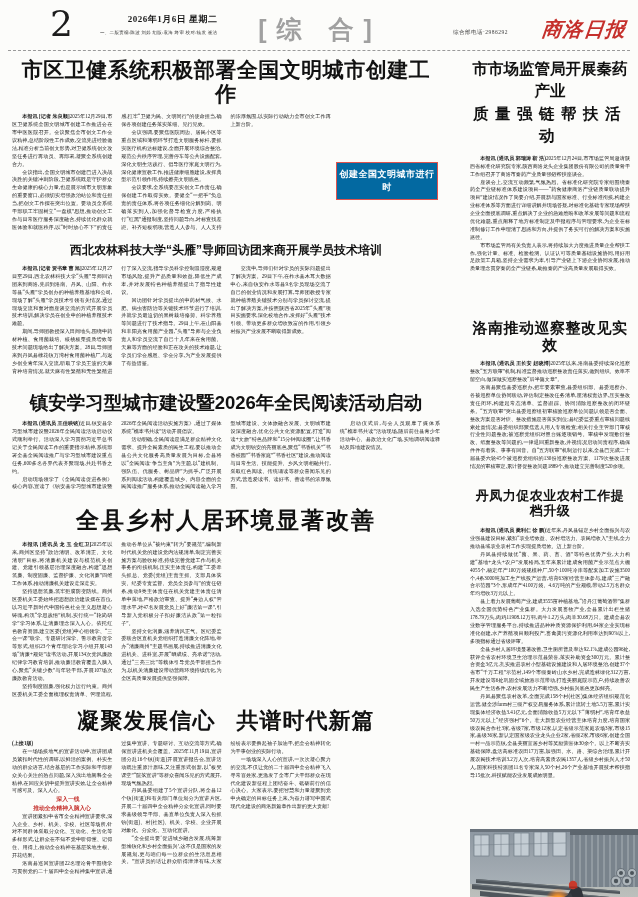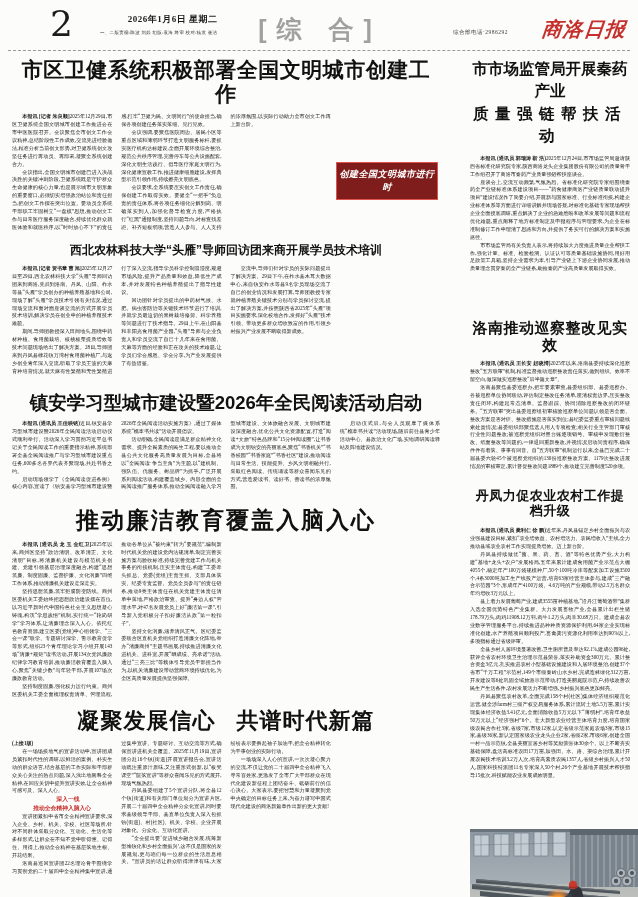--- a/index.html
+++ b/index.html
@@ -39,24 +39,24 @@
   .hl-r3{font-size:13px;letter-spacing:.5px;font-family:Liberation Mono, monospace;}
   .body{text-align:justify;font-size:5.1px;line-height:1.55;color:#222;overflow:hidden;}
   .cols-4{column-count:4;column-gap:9px;column-fill:auto;}
   .body p{margin:0;text-indent:2em;}
   .body p.noindent{text-indent:0;}
   .byline{font-weight:bold;}
   .lead{font-weight:bold;text-indent:0;}
   .red-sub{color:#c5302c;font-weight:bold;text-align:center;text-indent:0;
            font-size:5.8px;line-height:1.5;margin:3px 0;white-space:pre-line;
            font-family:"Liberation Sans",sans-serif;}
-  .badge{position:absolute;right:2px;top:104px;width:96px;background:#7f1d1d;color:#fff;
+  .badge{position:absolute;right:2px;top:104px;width:96px;background:#0369a1;color:#fff;
          font-family:"Liberation Sans",sans-serif;font-weight:bold;font-size:9px;
          text-align:center;padding:6px 3px;letter-spacing:.5px;
-         box-shadow:inset 0 0 0 1px #e0524d;font-style:italic;}
+         box-shadow:inset 0 0 0 1px #e0524d;}
   .h-a1{height:122px;}
   .h-a2{height:118px;}
   .h-a3{height:78px;}
   .h-a4{height:158px;}
   .h-a5{height:136px;}
   .h-r1{height:124px;}
   .h-r2{height:121px;}
   .h-r3{height:293px;}
   
   .photo-wrap{margin-top:8px;}
@@ -110,21 +110,21 @@
         <h2 class="hl hl-a3">镇安学习型城市建设暨2026年全民阅读活动启动</h2>
         <div class="body cols-4 h-a3">
           <p><span class="byline">本报讯 (通讯员 王佳映铭)</span><span>近日,镇安县学习型城市建设暨2026年全民阅读活动启动仪式顺利举行。活动深入学习贯彻习近平总书记关于全民阅读工作的重要指示精神,系统部署全县全民阅读推广与学习型城市建设重点任务,600多名各界代表齐聚现场,共赴书香之约。</span></p>
           <p>启动现场领学了《全民阅读促进条例》核心内容,宣读了《镇安县学习型城市建设暨2026年全民阅读活动实施方案》,通过了媒体系统“樵本书共读”活动开展倡议。</p>
           <p>活动明确,全民阅读是满足群众精神文化需求、提升全民素质的民生工程,要以推动全县公共文化服务高质量发展为目标,全县将以“全民阅读·争当主角”为主题,以“建机制、强队伍、优服务、树品牌”为抓手,广泛开展系列阅读活动,构建覆盖城乡、内容全面的全民阅读推广服务体系,推动全民阅读融入学习型城市建设、文体旅融合发展、文明城市建设深度融合,优化公共文化资源配置,打造“阅读+文旅”特色品牌和“15分钟阅读圈”,让书香成为文明镇安的亮丽底色,聚焦“书香机关”“书香校园”“书香家庭”“书香社区”建设,推动阅读与日常生活、技能提升、乡风文明相融共行,采取红色阅读、传统诵读等群众喜闻乐见的方式,营造爱读书、读好书、善读书的浓厚氛围。</p>
           <p>启动仪式后,与会人员观摩了媒体系统“樵本书共读”活动现场,随后前往县青少年活动中心、县政治文化广场,实地调研阅读驿站及阵地建设情况。</p>
         </div>
       </section>
 
       <section class="article">
-        <h2 class="hl hl-a4">推动廉洁教育覆盖入脑入心</h2>
+        <h2 class="hl hl-a4">全县乡村人居环境显著改善</h2>
         <div class="body cols-4 h-a4">
           <p><span class="byline">本报讯 [通讯员 龙 玉 金红卫]</span><span>2025年以来,商州区坚持“政治清明、改革清正、文化清明”目标,将清廉机关建设与模范机关创建、党建引领基层治理深度融合,构建“思想筑廉、制度固廉、监督护廉、文化润廉”四维工作体系,推动清廉机关建设走深走实。</span></p>
           <p>坚持思想筑廉,筑牢拒腐防变防线。商州区委机关工委始终把思想政治建设摆在首位,以习近平新时代中国特色社会主义思想凝心铸魂,构筑“学思践悟”机制,实行统一“轮岗研学”学习体系,让清廉理念深入人心。依托红色教育资源,建立区委(党组)中心组领学、“三会一课”联学、专题研讨深学、警示教育促学等形式,组织23个青年理论学习小组开展143场“清廉+规矩”读书活动,开展134次党风廉政纪律学习教育培训,推动廉洁教育覆盖入脑入心,聚焦“关键少数”与年轻干部,开展107场次廉政教育活动。</p>
           <p>坚持制度固廉,强化权力运行约束。商州区委机关工委全面梳理权责清单、管理流程,推动各单位从“被约束”转为“要规范”,编制新时代机关党的建设党内法规清单,制定完善实施方案与验收标准,持续完善党建工作与机关事务的衔接机制,压实主体责任,构建“工委牵头抓总、党委(党组)主责主抓、支部具体落实、纪委专责监督、党员全员参与”的责任链条,推动9类主体责任在机关党建主体责任清单中落地,严格政治审查、提升“身边人权”管理水平,对47名发展党员上好“廉洁第一课”,引导新入党积极分子扣好廉洁从政“第一粒扣子”。</p>
           <p>坚持文化润廉,涵养清风正气。区纪委监委联合区直机关党组织打造清廉文化阵地,举办“清廉商州”主题书画展,持续推进清廉文化进机关、进科室,开展“晒成绩、亮承诺”活动,通过“三亮三比”等载体引导党员干部担当作为,以机关清廉建设带动营商环境持续优化,为全区高质量发展提供坚强保障。</p>
         </div>
       </section>
 
       <section class="article">
         <h2 class="hl hl-a5">凝聚发展信心  共谱时代新篇</h2>

